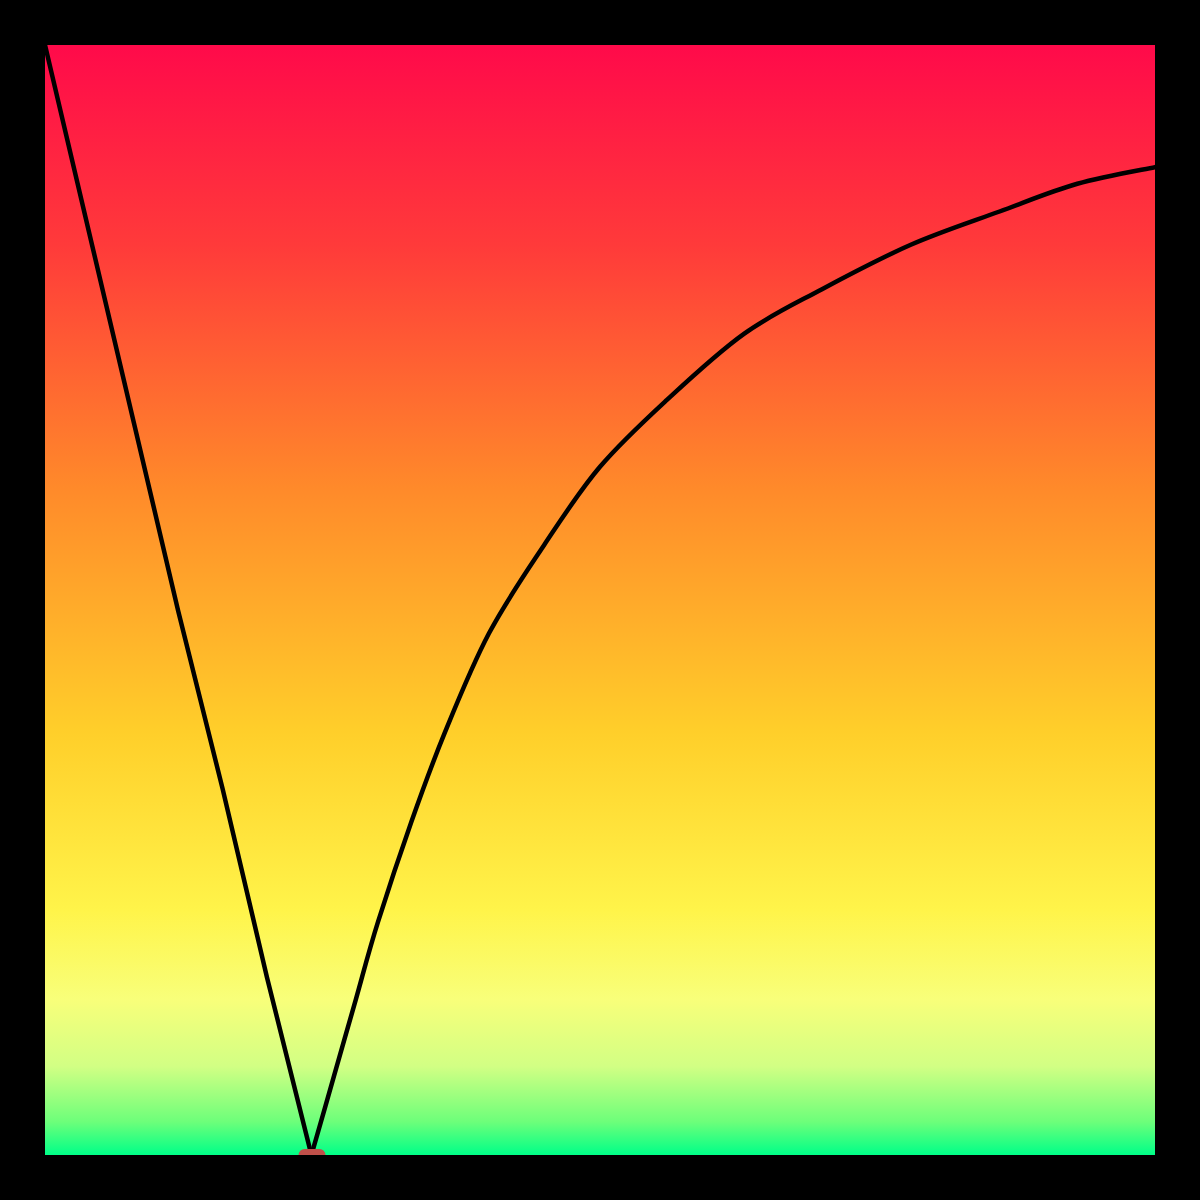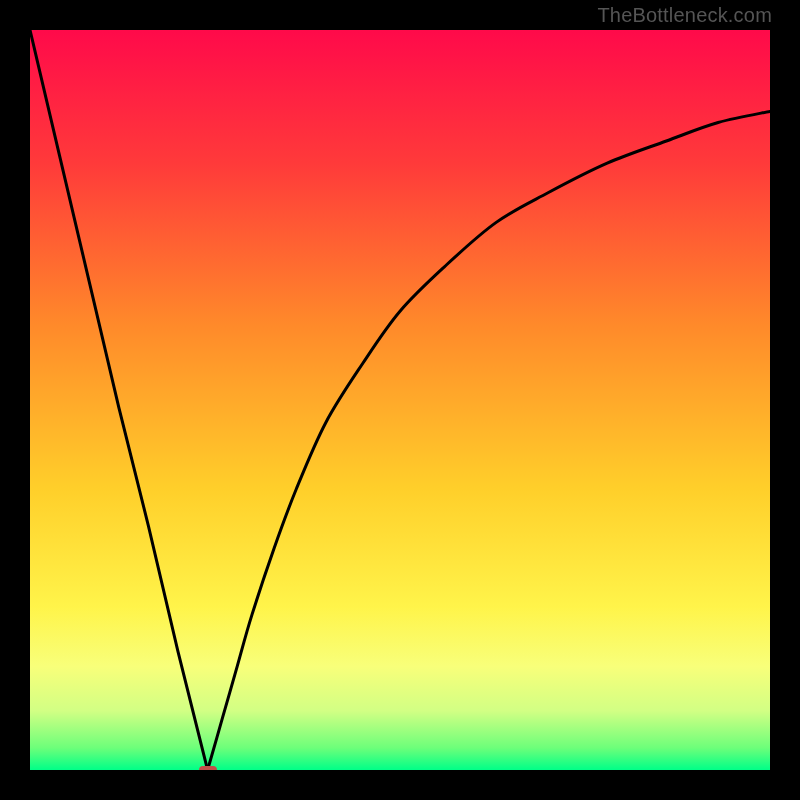--- a/index.html
+++ b/index.html
@@ -78,14 +78,13 @@
     </svg>
 
     <svg class="curve-svg" viewBox="0 0 740 740" preserveAspectRatio="none">
       <path id="left-path" fill="none" stroke-width="3" stroke-linecap="round" d="M 0.0 0.0 L 29.6 125.8 L 59.2 251.6 L 88.8 377.4 L 118.4 495.8 L 148.0 621.6 L 177.6 740.0" stroke="#000000"></path>
       <path id="right-path" fill="none" stroke-width="3" stroke-linecap="round" d="M 177.6 740.0 C 180.1 731.4, 187.5 705.5, 192.4 688.2 C 197.3 670.9, 202.3 653.7, 207.2 636.4 C 212.1 619.1, 215.8 604.3, 222.0 584.6 C 228.2 564.9, 236.8 539.0, 244.2 518.0 C 251.6 497.0, 257.8 479.8, 266.4 458.8 C 275.0 437.8, 284.9 413.2, 296.0 392.2 C 307.1 371.2, 320.7 351.5, 333.0 333.0 C 345.3 314.5, 356.4 297.2, 370.0 281.2 C 383.6 265.2, 398.4 251.6, 414.4 236.8 C 430.4 222.0, 448.9 204.7, 466.2 192.4 C 483.5 180.1, 499.5 172.7, 518.0 162.8 C 536.5 152.9, 557.5 141.8, 577.2 133.2 C 596.9 124.6, 617.9 117.8, 636.4 111.0 C 654.9 104.2, 670.9 97.4, 688.2 92.5 C 705.5 87.6, 731.4 83.2, 740.0 81.4" stroke="#000000"></path>
     </svg>
 
     <div id="min-marker" class="min-marker" style="background: rgb(192, 80, 74); left: 177.6px; top: 740px;"></div>
   </div>
 
-  <div class="watermark">TheBottleneck.com</div>
 </div>
 
 </body></html>

